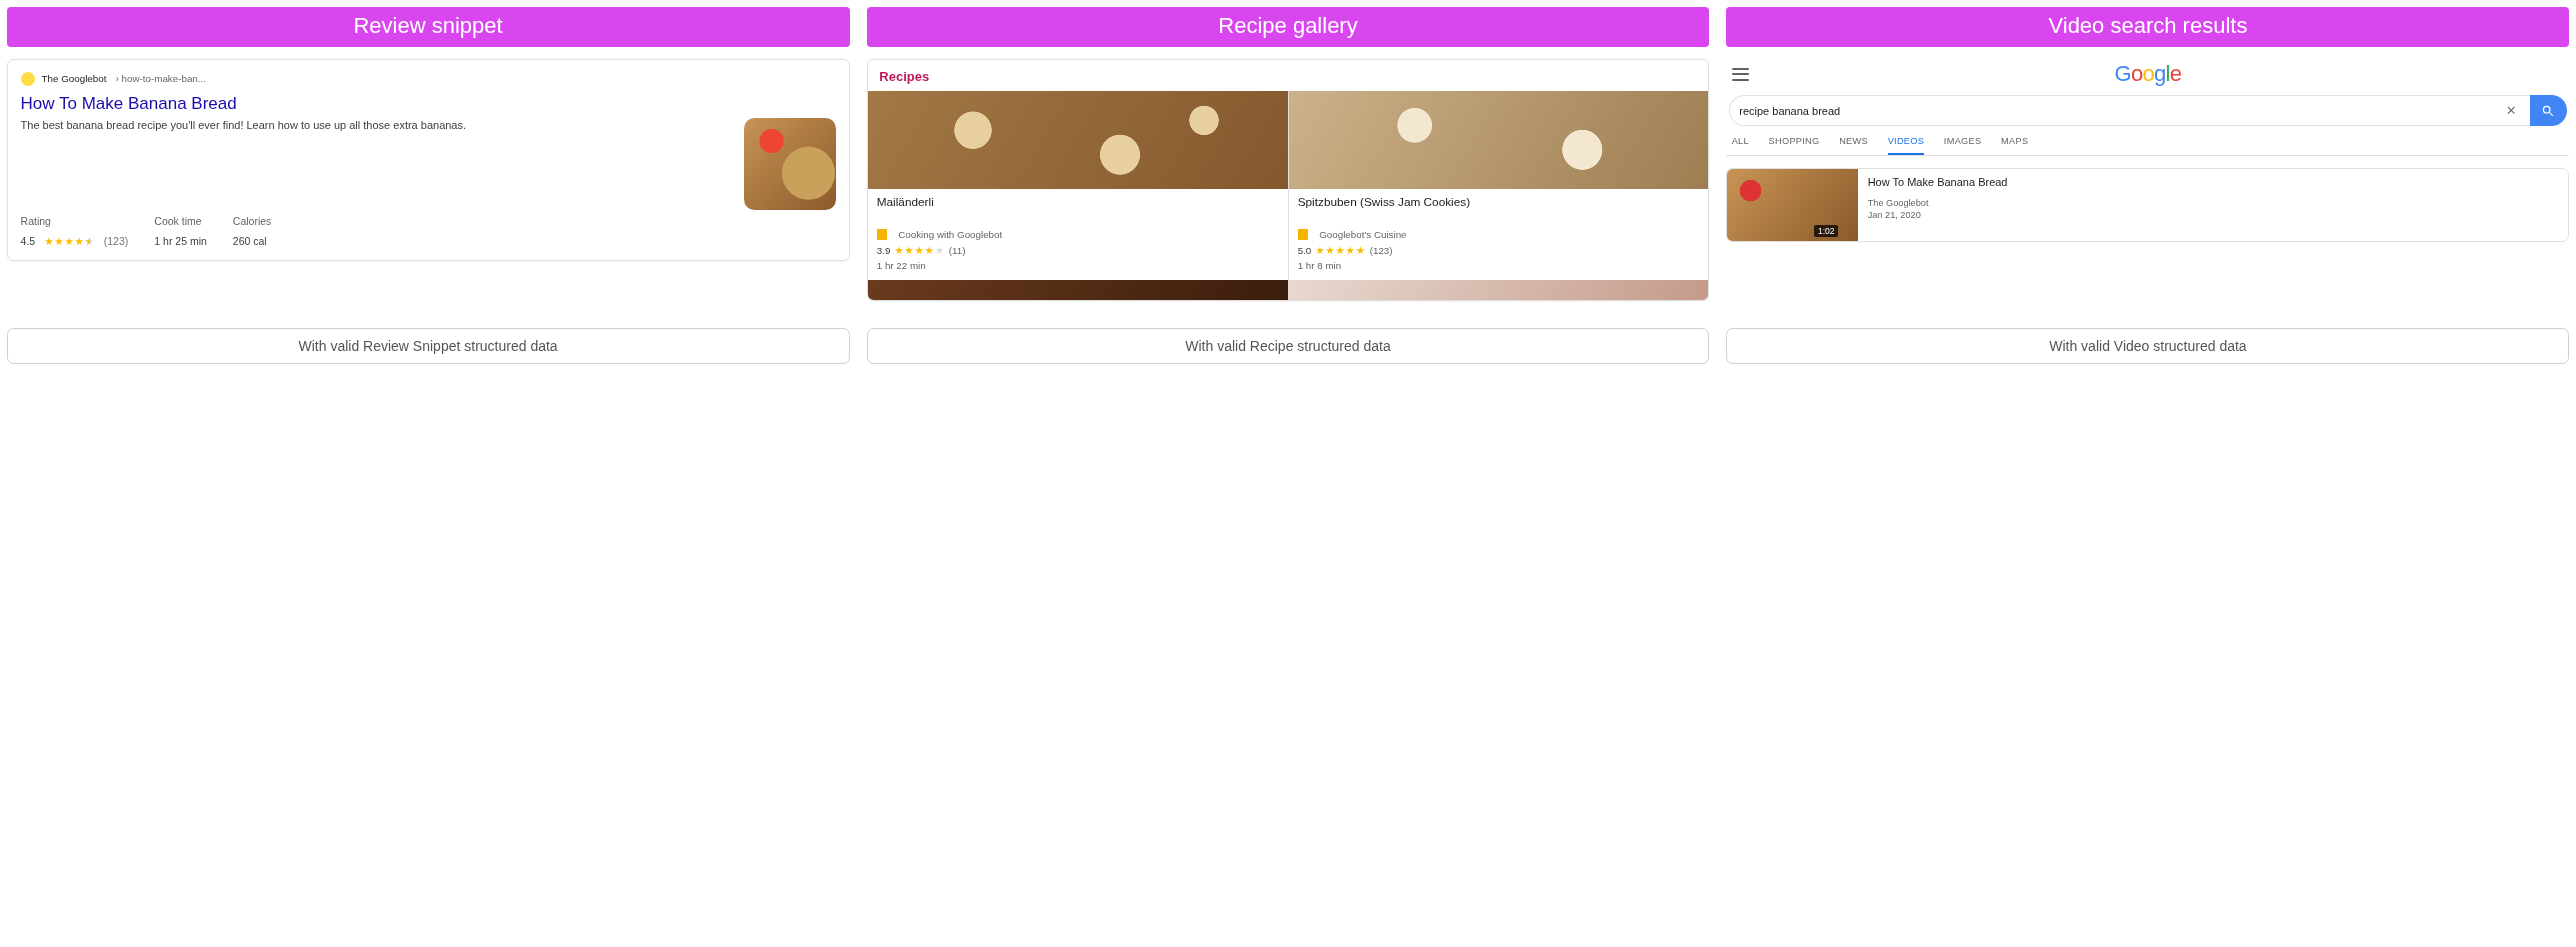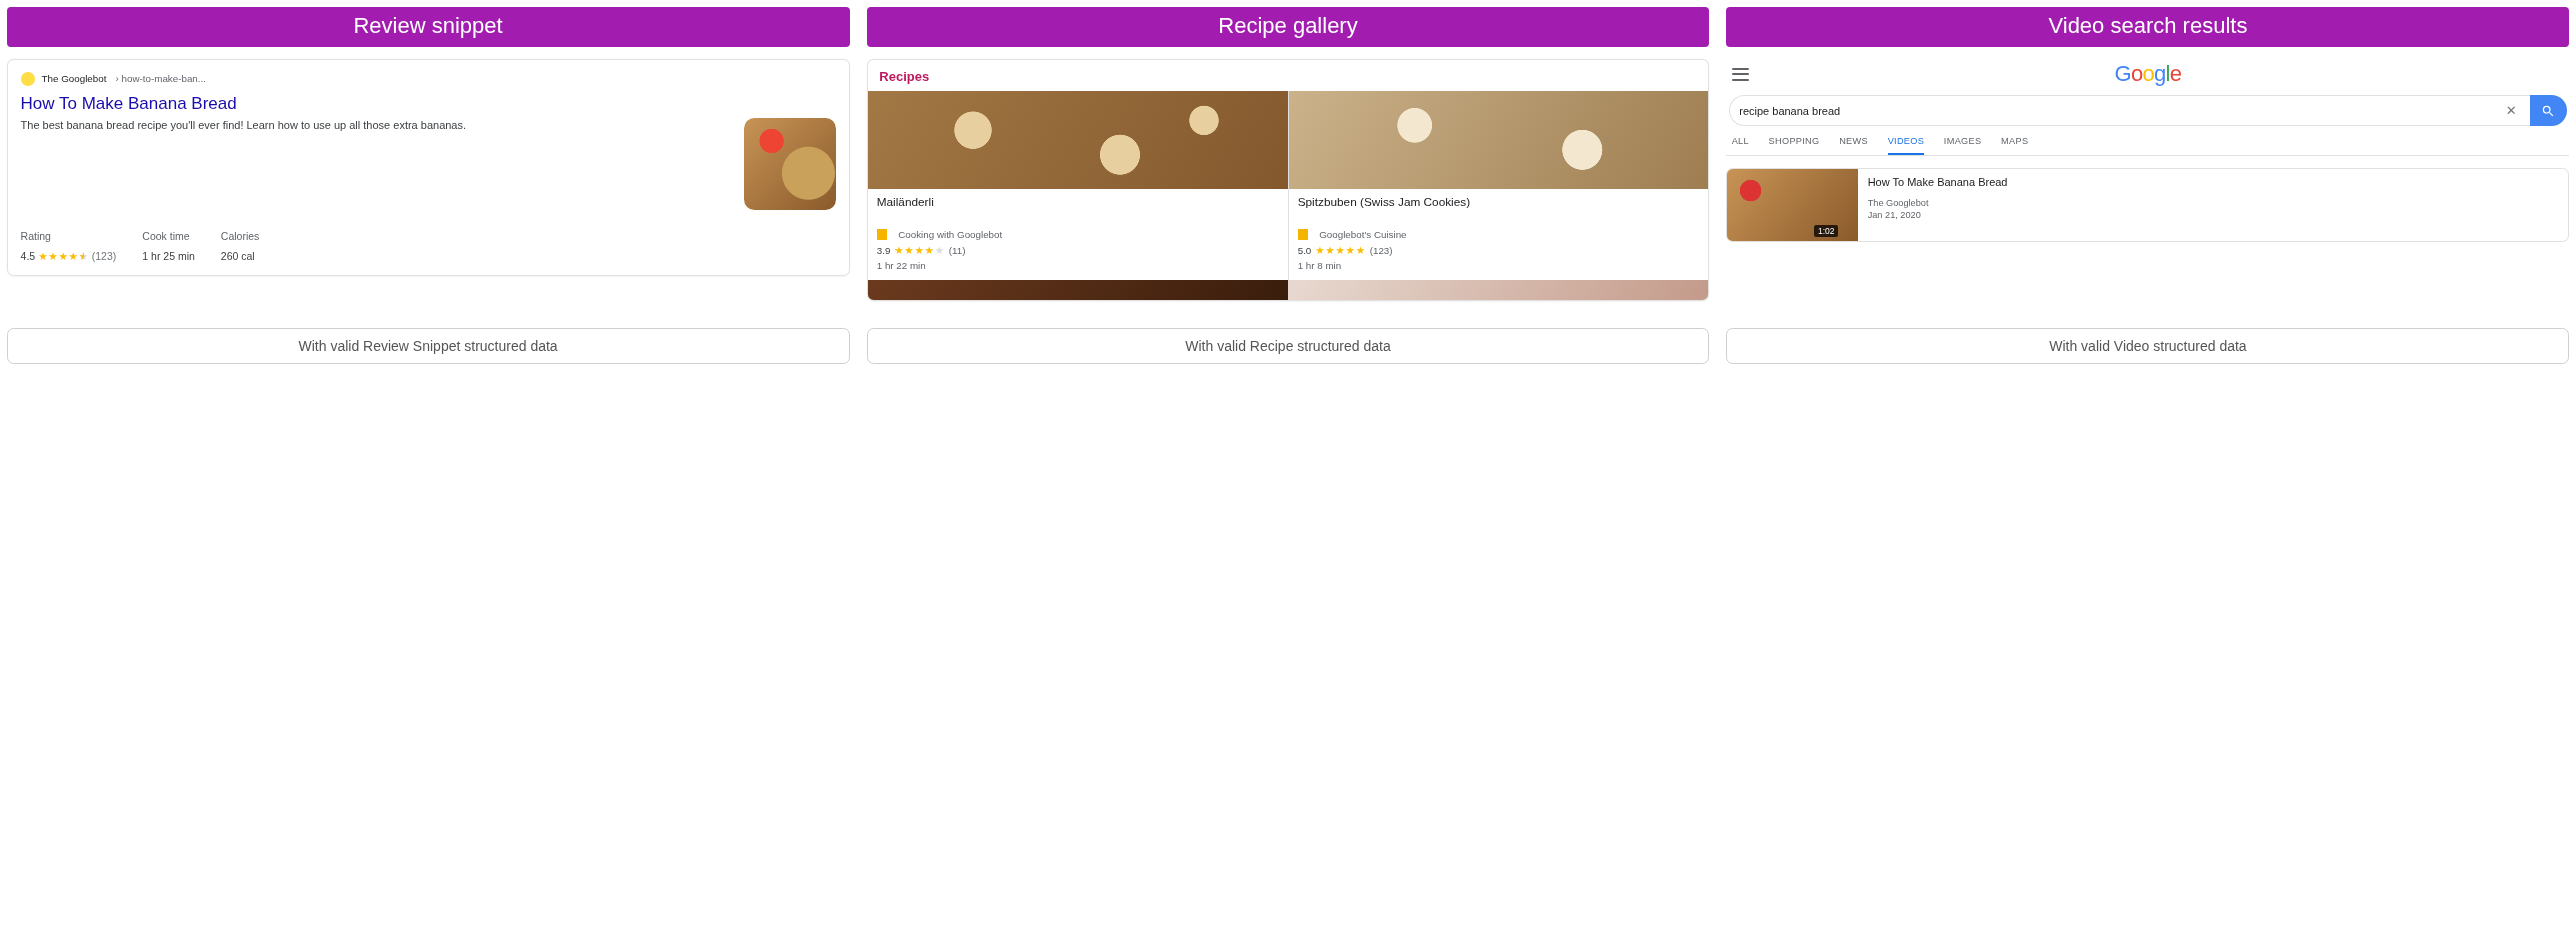--- a/index.html
+++ b/index.html
@@ -25,21 +25,21 @@
     font-size: 22px;
     padding: 6.6px 0 7.9px 0;
     text-align: center;
     border-radius: 3.9px;
     margin-bottom: 11.8px;
     font-weight: 400;
   }
   .header-pill { background:#1a5fd6; }
   .header-pill { background:#1a73e8; }
   .header-pill { background:#1967d2; }
-  .header-pill { background:#a21caf; }
+  .header-pill { background:#d946ef; }
 
   
   .card {
     background: #fff;
     border: 0.7px solid #e0e0e0;
     border-radius: 6.6px;
     box-shadow: 0 0.7px 2px rgba(0,0,0,0.05);
   }
 
   
@@ -51,25 +51,25 @@
   .rs-title { color:#1a0dab; font-size:17px; margin-top:7.9px; font-weight:400;}
   .rs-body { display:flex; gap:10.5px; margin-top:4px;}
   .rs-desc { color:#3c4043; font-size:11px; line-height:1.45; flex:1;}
   .rs-thumb {
     width:92px; height:92px; border-radius:10.5px; flex-shrink:0;
     background:
       radial-gradient(circle at 30% 25%, #e43 0 11.8px, transparent 12.5px),
       radial-gradient(circle at 70% 60%, #c9a15b 0 26px, transparent 27px),
       linear-gradient(135deg,#c89456,#8a5a2a);
   }
-  .rs-stats { display:flex; margin-top:20px; gap:0; }
+  .rs-stats { display:flex; margin-top:5px; gap:0; }
   .rs-stat { flex:0 0 auto; margin-right:26px;}
   .rs-stat:last-child{margin-right:0;}
   .rs-stat .label{ color:#5f6368; font-size:10.5px; }
-  .rs-stat .value{ color:#3c4043; font-size:10.5px; margin-top:7.9px; display:flex; align-items:center; gap:3px;}
+  .rs-stat .value{ color:#3c4043; font-size:10.5px; margin-top:7.9px; display:flex; align-items:center; gap:9px;}
   .stars { color:#fbbc04; letter-spacing:0.7px; font-size:10.5px;}
   .half-star { position:relative; display:inline-block; color:#dadce0;}
   .half-star::before{ content:"★"; position:absolute; left:0; top:0; width:50%; overflow:hidden; color:#fbbc04;}
   .greycount{ color:#70757a; }
 
   
   .rg-card { overflow:hidden; }
   .rg-title { font-size:13px; font-weight:700; color:#be185d; padding:9.2px 11.8px 6.6px 11.8px;}
   .rg-row { display:flex; }
   .rg-item { flex:1; border-right:0.7px solid #e0e0e0;}

